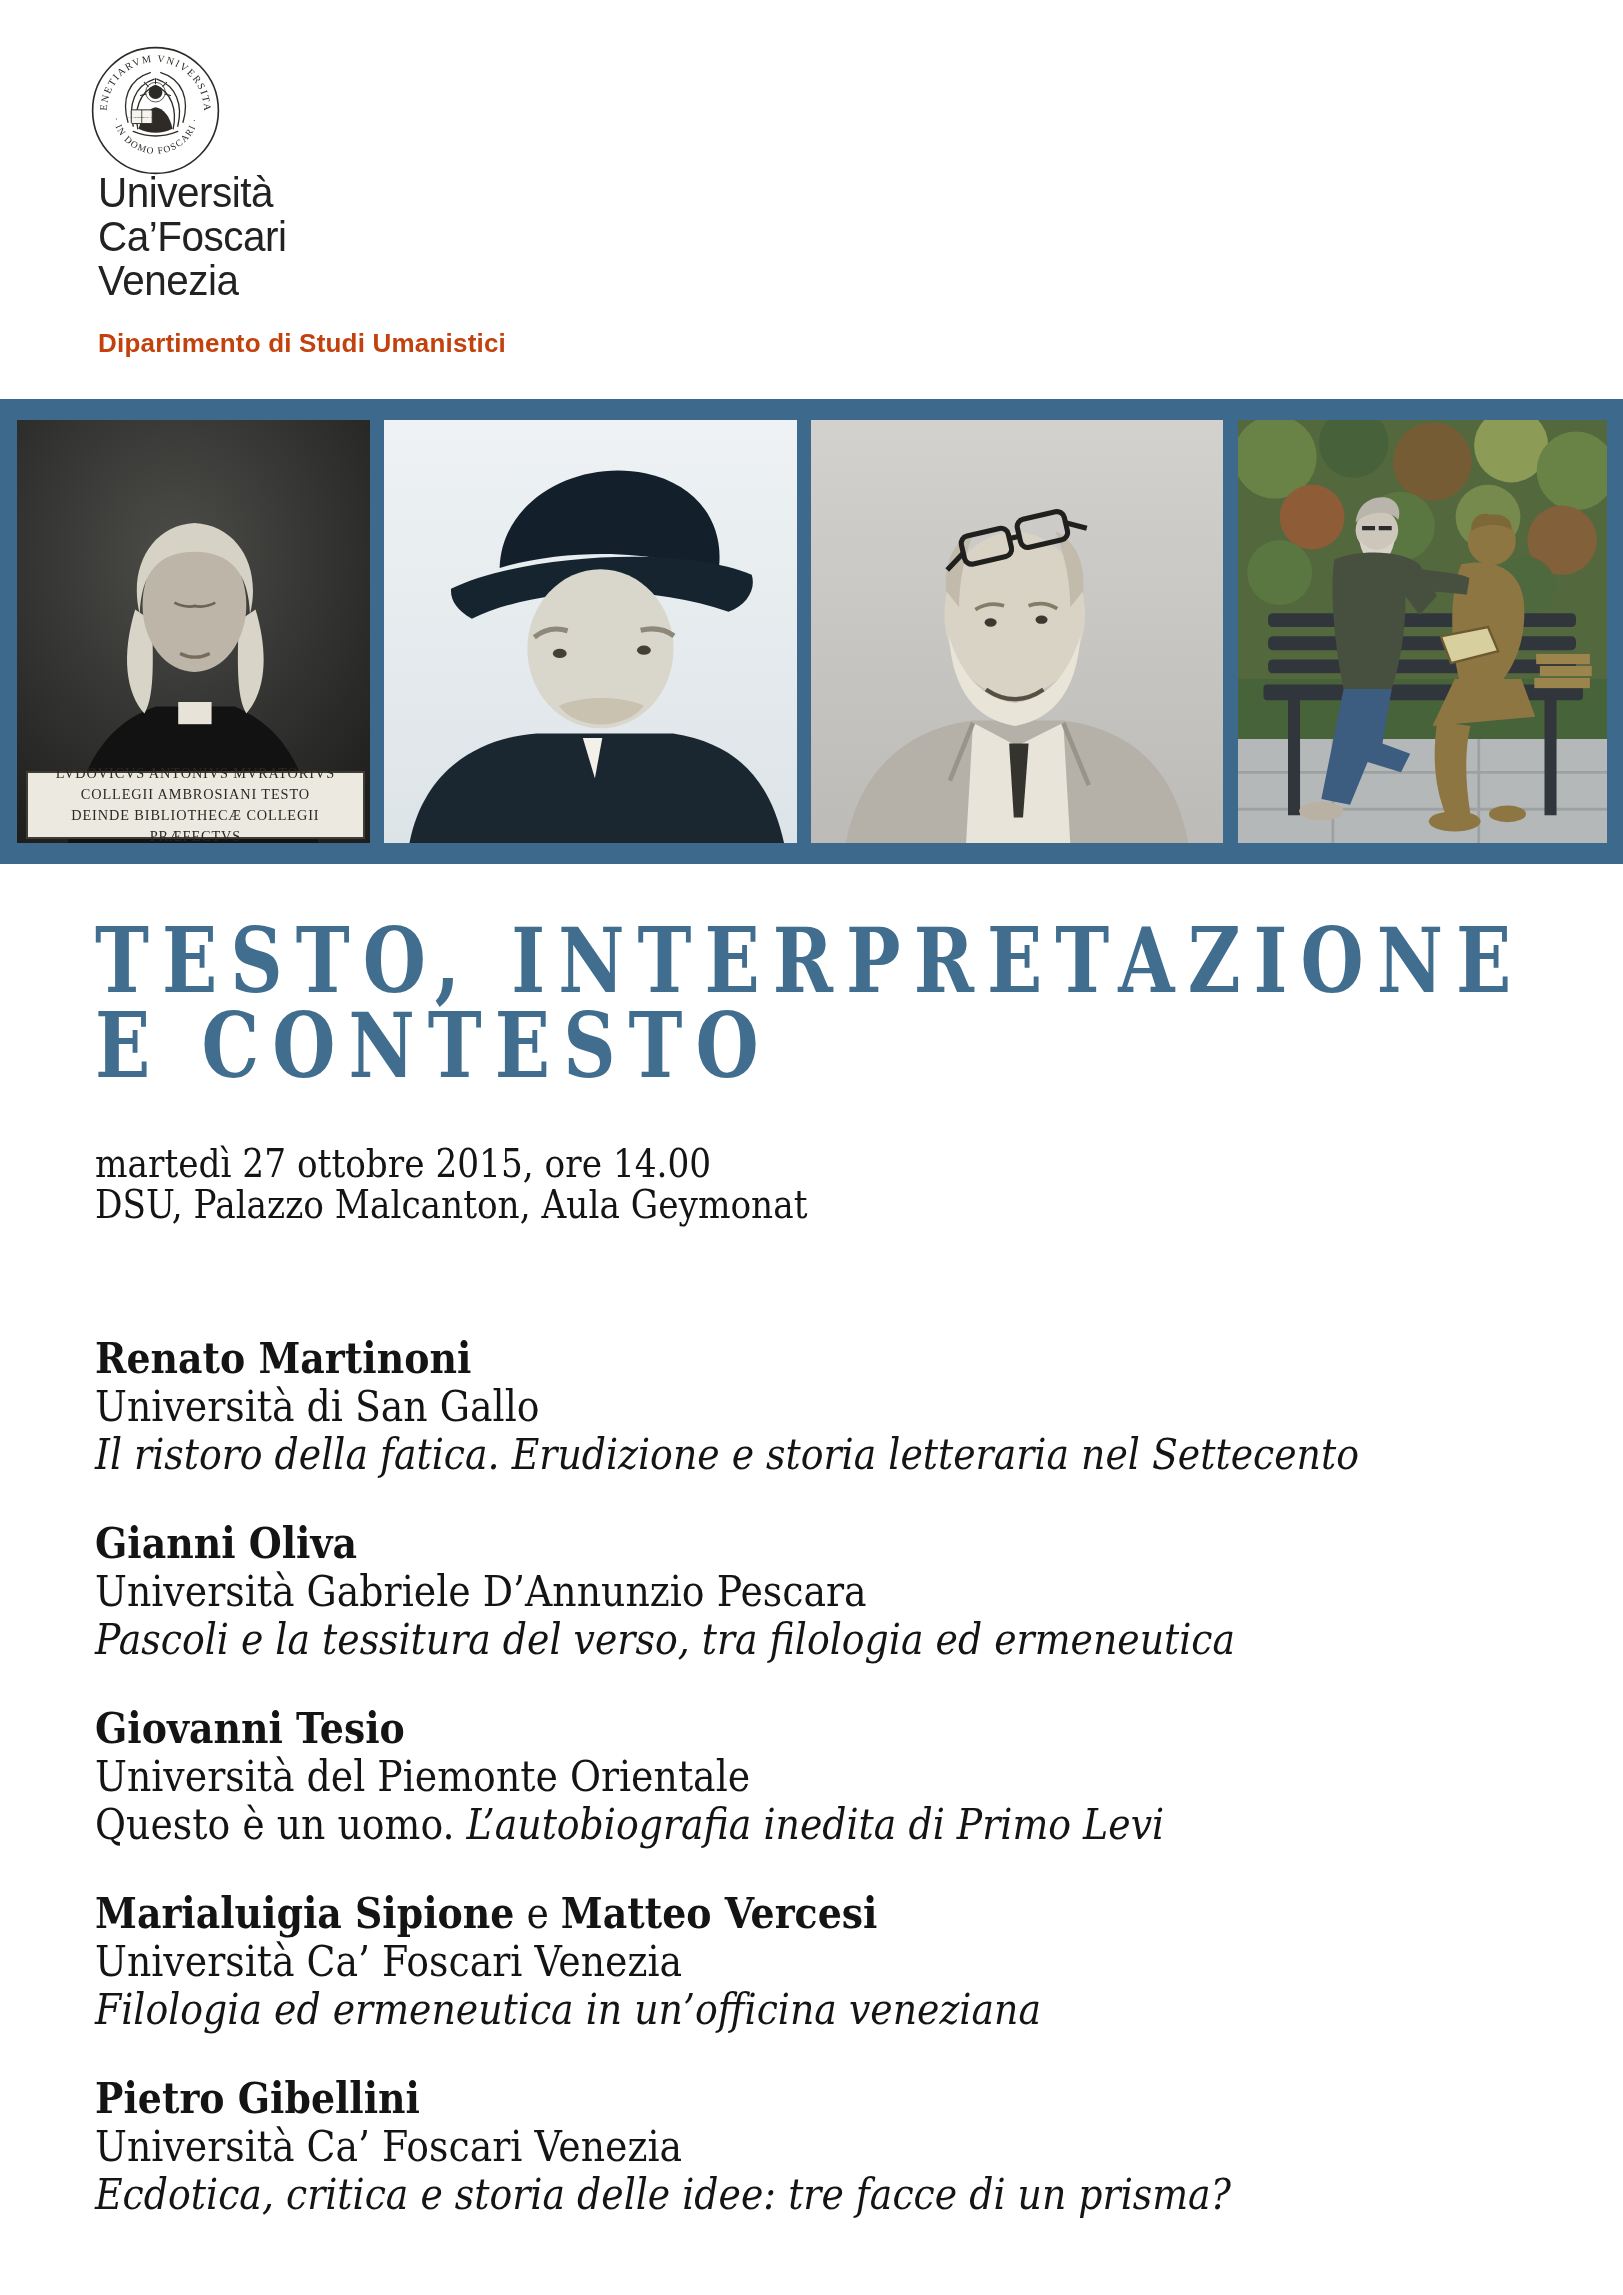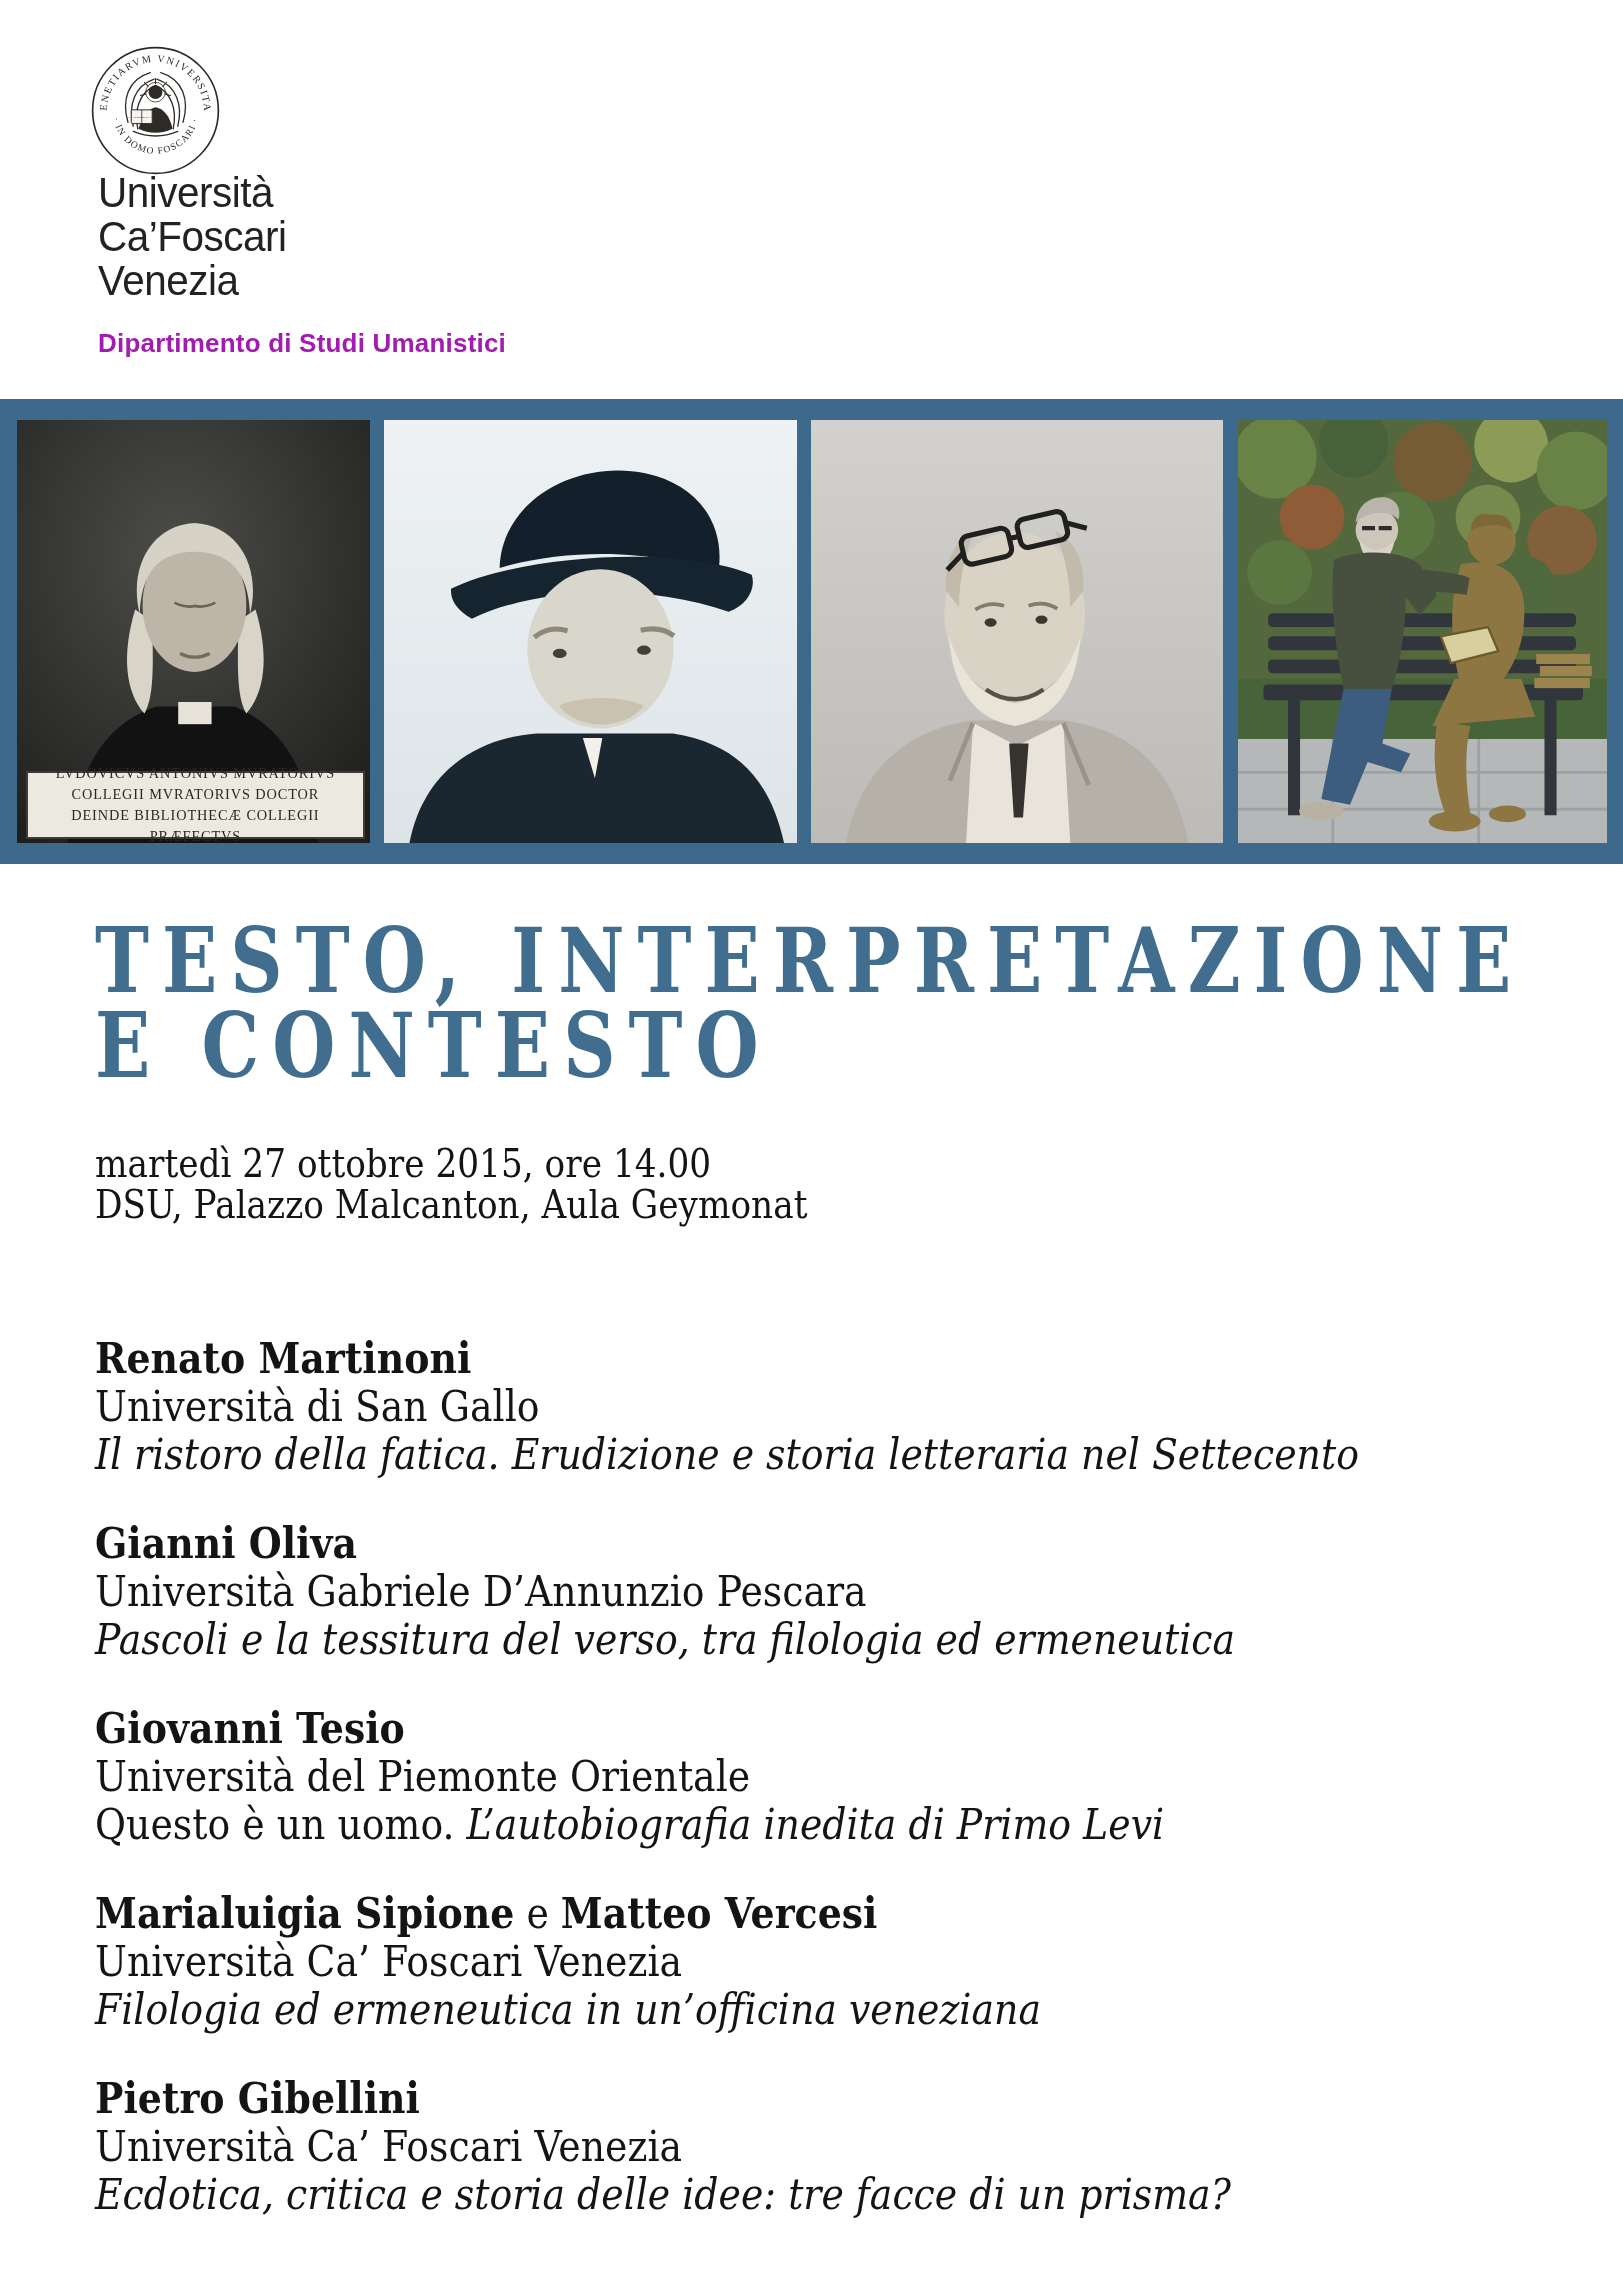--- a/index.html
+++ b/index.html
@@ -7,21 +7,21 @@
         font-family:"DejaVu Serif","Liberation Serif",serif;color:#161616;}
 
   
   .seal{position:absolute;left:90px;top:45px;width:131px;height:131px;}
   .wordmark{position:absolute;left:98px;top:170px;
             font-family:"Liberation Sans",sans-serif;font-weight:400;
             font-size:43px;line-height:44px;letter-spacing:-0.5px;color:#222;
             transform:scaleX(0.94);transform-origin:0 0;}
   .dept{position:absolute;left:98px;top:328px;
         font-family:"Liberation Sans",sans-serif;font-weight:700;
-        font-size:26px;letter-spacing:0.2px;color:#a21caf;}
+        font-size:26px;letter-spacing:0.2px;color:#c2410c;}
 
   
   .band{position:absolute;left:0;top:399px;width:1623px;height:465px;background:var(--accent,#3d6a8c);}
   .photos{position:absolute;left:16.7px;top:21px;height:423px;display:flex;gap:14.3px;}
   .photo{position:relative;height:423px;overflow:hidden;background:#777;}
   .photo svg{display:block;width:100%;height:100%;}
   .p1{width:353px;} .p2{width:413px;} .p3{width:412px;} .p4{width:369px;}
   .plaque{position:absolute;left:9px;right:4.6px;bottom:3.7px;height:68px;
           background:#ece9e1;border:2.3px solid #3f3c34;box-sizing:border-box;
           display:flex;flex-direction:column;justify-content:center;text-align:center;
@@ -102,21 +102,21 @@
           <path d="M255,410 C225,510 235,590 275,635 C300,595 292,495 292,435 Z" fill="#d8d4c8"></path>
           <path d="M515,410 C545,510 535,590 495,635 C470,595 478,495 478,435 Z" fill="#d8d4c8"></path>
           <ellipse cx="383" cy="400" rx="112" ry="145" fill="#bdb6a8"></ellipse>
           <path d="M265,420 C240,320 290,228 383,223 C478,228 528,320 503,420 C500,330 460,285 383,285 C306,285 268,330 265,420 Z" fill="#d6d2c6"></path>
           <path d="M340,395 q22,12 46,7 M428,395 q-22,12 -46,7" stroke="#6b6354" stroke-width="6" fill="none"></path>
           <path d="M352,505 q32,16 64,0" stroke="#756c5a" stroke-width="7" fill="none"></path>
           <rect x="348" y="610" width="72" height="48" fill="#e7e3d8"></rect>
         </svg>
         <figcaption class="plaque">
           <div>LVDOVICVS ANTONIVS MVRATORIVS</div>
-          <div>COLLEGII MVRATORIVS DOCTOR</div>
+          <div>COLLEGII AMBROSIANI TESTO</div>
           <div>DEINDE BIBLIOTHECÆ COLLEGII PRÆFECTVS</div>
         </figcaption>
       </figure>
 
       <figure class="photo p2" style="margin:0">
         <svg viewBox="0 0 893 915" preserveAspectRatio="none">
           <defs>
             <linearGradient id="g2" x1="0" y1="0" x2="0" y2="1">
               <stop offset="0" stop-color="#eef2f4"></stop>
                 <stop offset="1" stop-color="#dde4e8"></stop>

